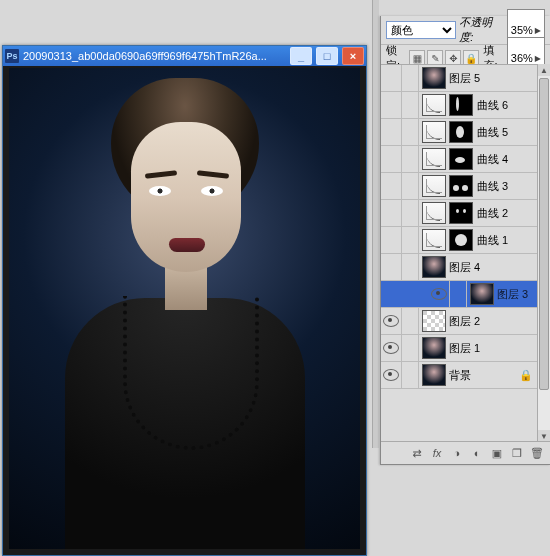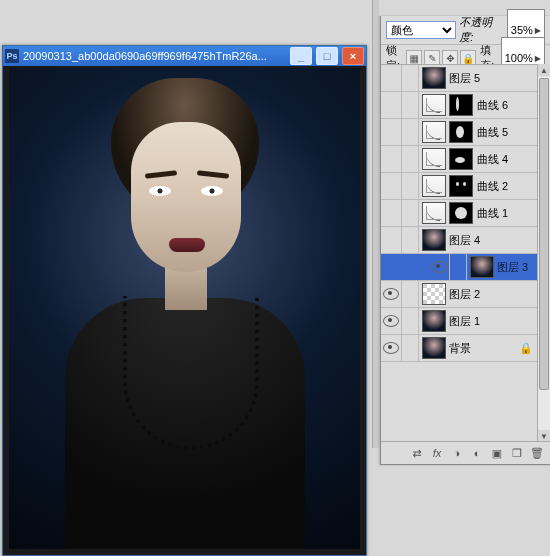--- a/index.html
+++ b/index.html
@@ -219,21 +219,21 @@
   <div class="panel-row2">
     <span>锁定:</span>
     <span class="lock-icons">
       <span>▦</span>
       <span>✎</span>
       <span>✥</span>
       <span>🔒</span>
     </span>
     <span style="margin-left:auto">填充:</span>
     <span class="opacity-val">
-      <span>100%</span>
+      <span>36%</span>
       <span class="arrow">▶</span>
     </span>
   </div>
 
   <div class="layers" id="layers">
       <div class="layer">
         <div class="vis-col"></div>
         <div class="link-col"></div>
         <div class="thumb " style="background: radial-gradient(circle at 50% 35%, rgb(204, 170, 170) 0%, rgb(11, 20, 34) 70%);"></div>
         <span class="lname">图层 5</span>
@@ -257,20 +257,30 @@
         <span class="lname">曲线 5</span>
       </div>
       <div class="layer">
         <div class="vis-col"></div>
         <div class="link-col"></div>
         <div class="thumb curve"></div>
         <div class="mask">
           <div class="blob" style="left: 5px; top: 8px; width: 10px; height: 6px;"></div>
         </div>
         <span class="lname">曲线 4</span>
+      </div>
+      <div class="layer">
+        <div class="vis-col"></div>
+        <div class="link-col"></div>
+        <div class="thumb curve"></div>
+        <div class="mask">
+          <div class="blob" style="left: 3px; top: 9px; width: 6px; height: 6px;"></div>
+          <div class="blob" style="left: 12px; top: 9px; width: 6px; height: 6px;"></div>
+        </div>
+        <span class="lname">曲线 3</span>
       </div>
       <div class="layer">
         <div class="vis-col"></div>
         <div class="link-col"></div>
         <div class="thumb curve"></div>
         <div class="mask">
           <div class="blob" style="left: 6px; top: 6px; width: 3px; height: 4px;"></div>
           <div class="blob" style="left: 13px; top: 6px; width: 3px; height: 4px;"></div>
         </div>
         <span class="lname">曲线 2</span>

